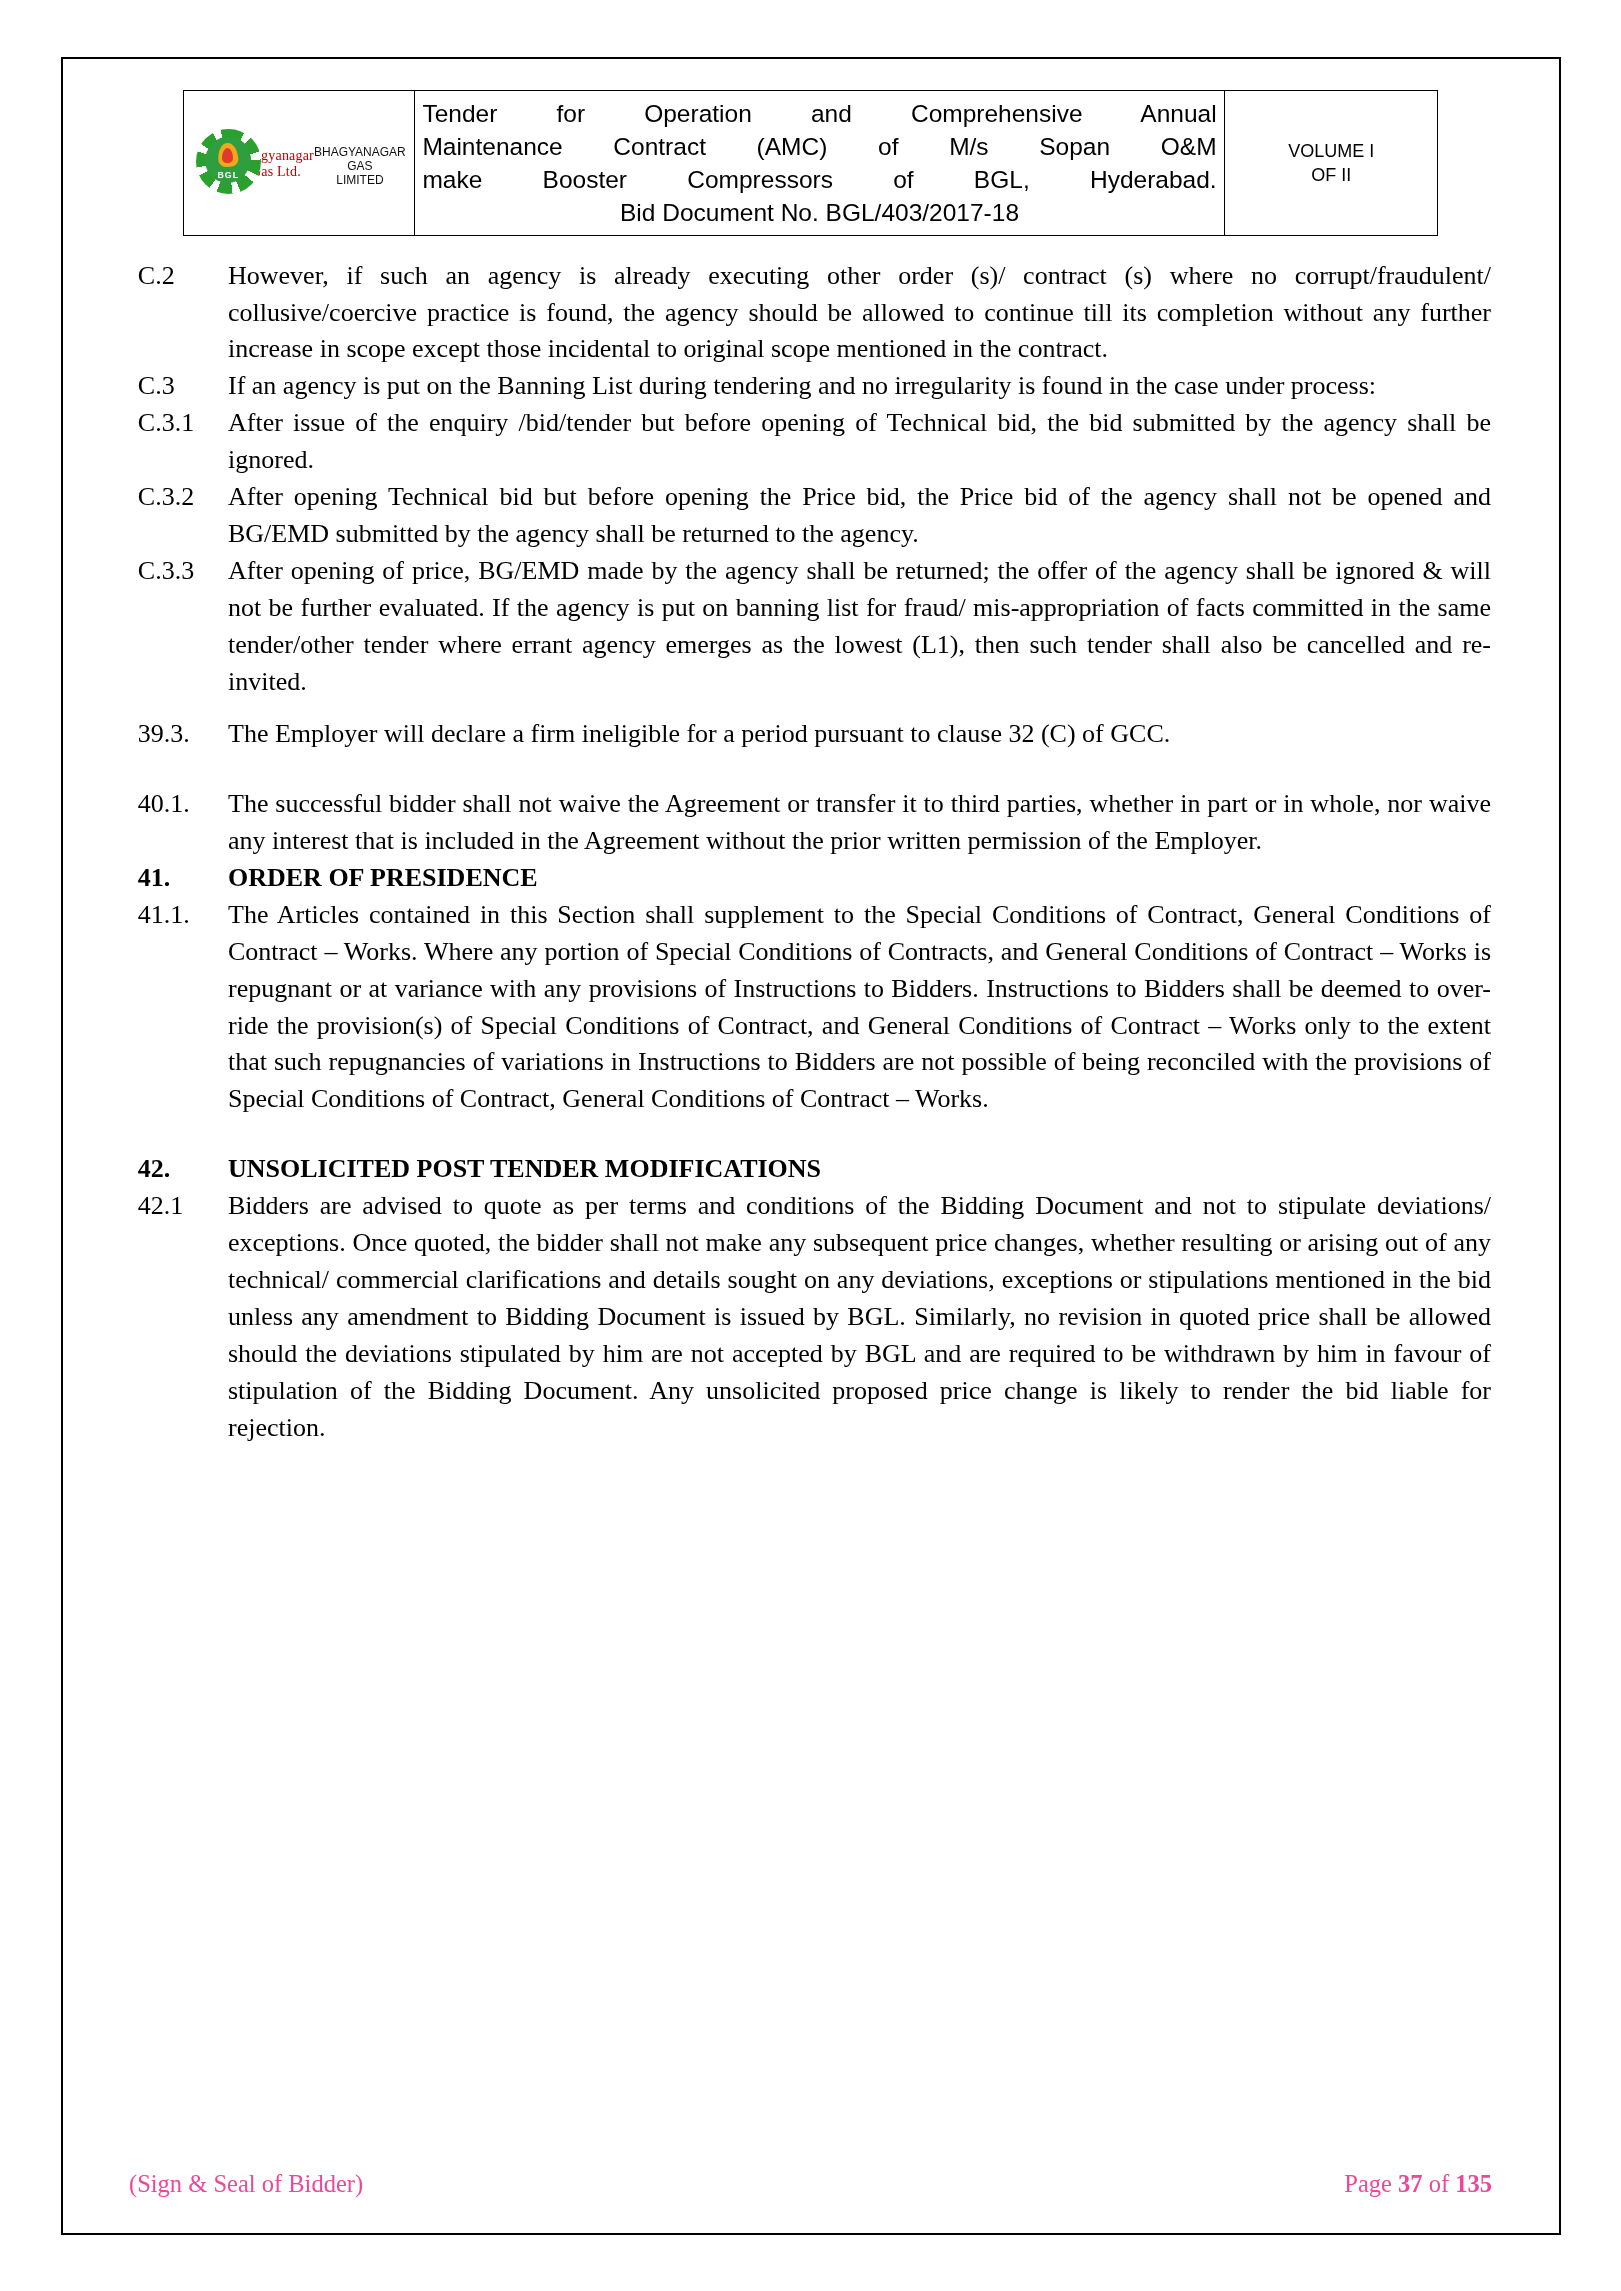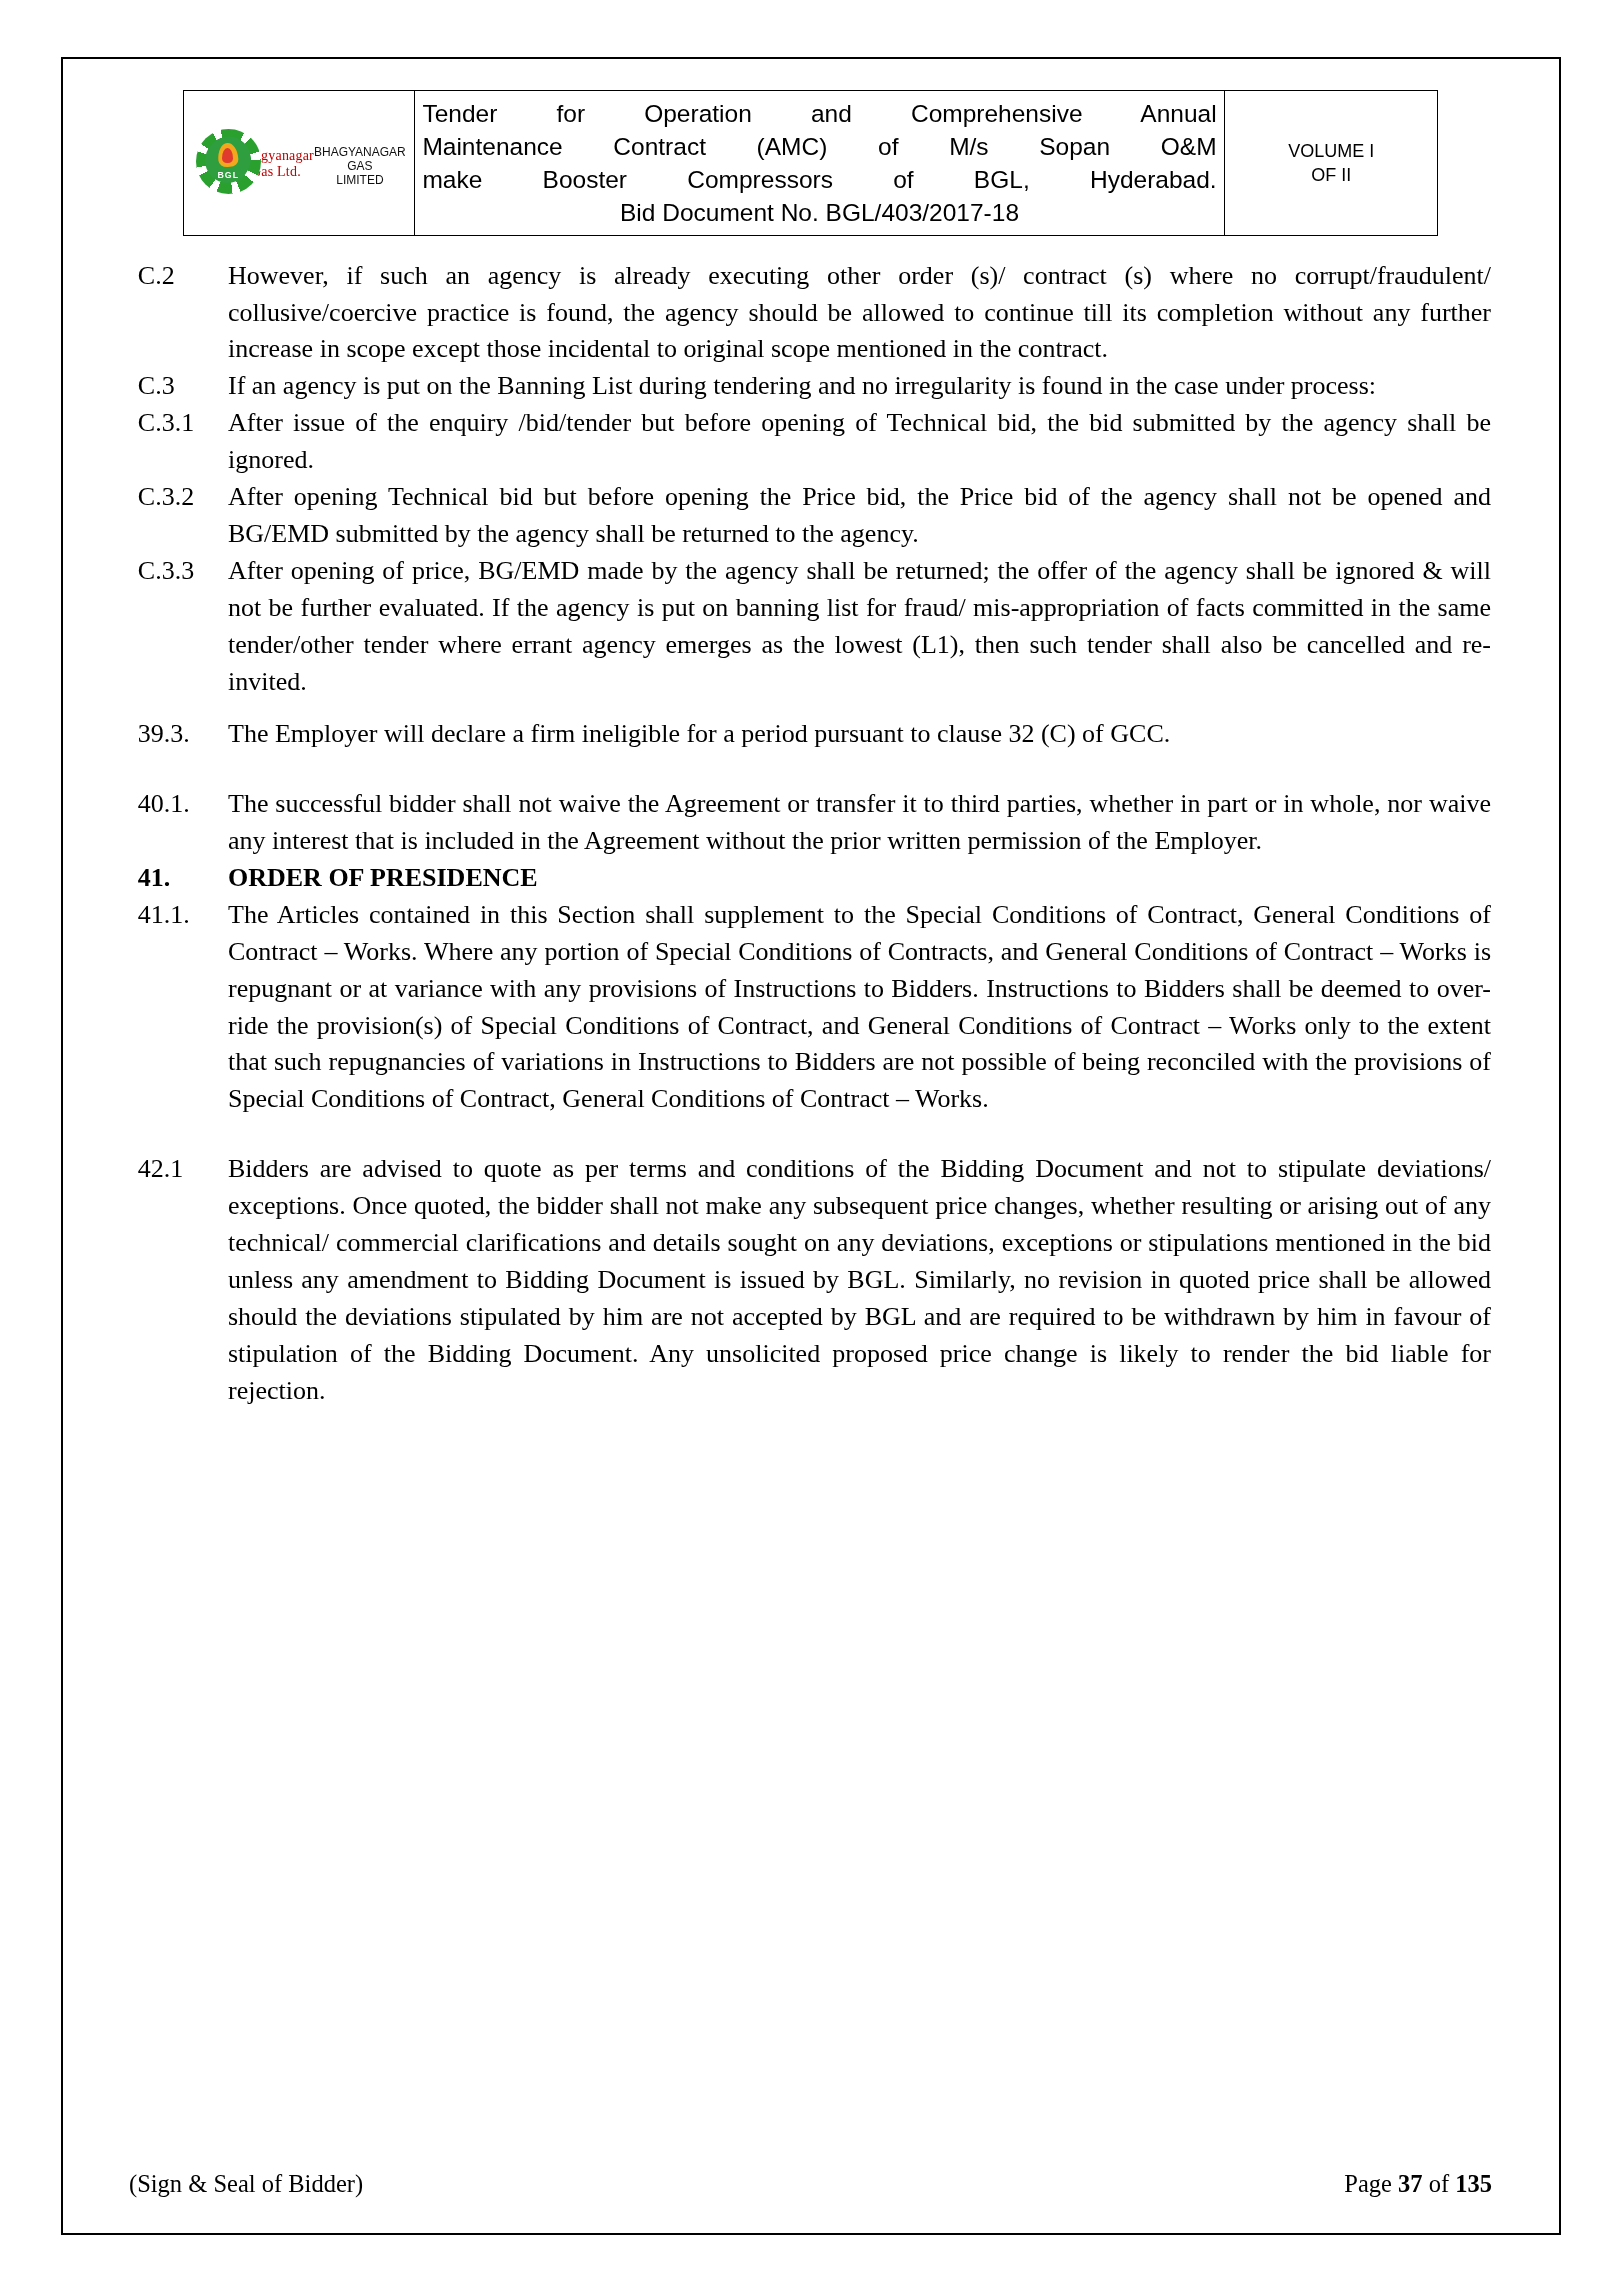--- a/index.html
+++ b/index.html
@@ -171,21 +171,21 @@
 
   
   .footer {
     position: absolute;
     left: 129px;
     right: 129px;
     bottom: 94px;
     display: flex;
     justify-content: space-between;
     font-size: 24.5px;
-    color: #000000;
+    color: #ec4899;
   }
   .footer .pg .b { font-weight: bold; }
 </style>
 </head>
 <body>
 
 <div class="page">
   <div class="page-border"></div>
 
   <div class="content">
@@ -271,20 +271,24 @@
         <div class="txt">ORDER OF PRESIDENCE</div>
       </div>
 
       <div class="clause">
         <div class="num">41.1.</div>
         <div class="txt">The Articles contained in this Section shall supplement to the Special Conditions of Contract, General Conditions of Contract – Works. Where any portion of Special Conditions of Contracts, and General Conditions of Contract – Works is repugnant or at variance with any provisions of Instructions to Bidders. Instructions to Bidders shall be deemed to over-ride the provision(s) of Special Conditions of Contract, and General Conditions of Contract – Works only to the extent that such repugnancies of variations in Instructions to Bidders are not possible of being reconciled with the provisions of Special Conditions of Contract, General Conditions of Contract – Works.</div>
       </div>
 
       <div class="gap-md"></div>
 
+      <div class="clause heading">
+        <div class="num">42.</div>
+        <div class="txt">UNSOLICITED POST TENDER MODIFICATIONS</div>
+      </div>
 
       <div class="clause">
         <div class="num">42.1</div>
         <div class="txt">Bidders are advised to quote as per terms and conditions of the Bidding Document and not to stipulate deviations/ exceptions. Once quoted, the bidder shall not make any subsequent price changes, whether resulting or arising out of any technical/ commercial clarifications and details sought on any deviations, exceptions or stipulations mentioned in the bid unless any amendment to Bidding Document is issued by BGL. Similarly, no revision in quoted price shall be allowed should the deviations stipulated by him are not accepted by BGL and are required to be withdrawn by him in favour of stipulation of the Bidding Document. Any unsolicited proposed price change is likely to render the bid liable for rejection.</div>
       </div>
 
     </div>
   </div>
 
   <div class="footer">

